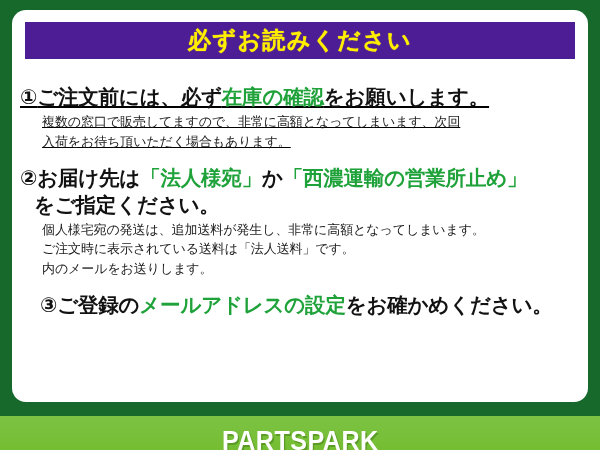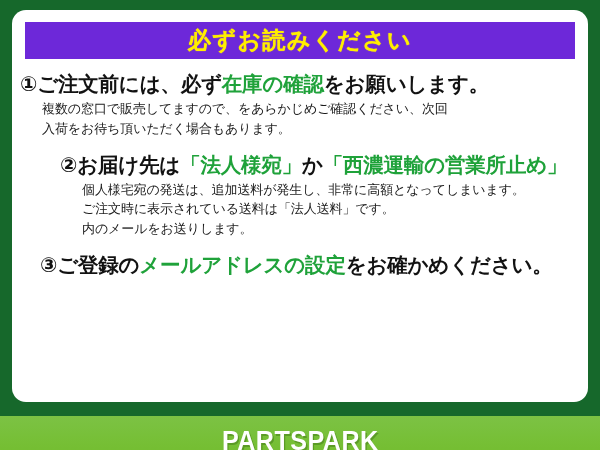--- a/index.html
+++ b/index.html
@@ -35,21 +35,21 @@
     overflow: hidden;
   }
 
   
   #title-banner {
     position: absolute;
     left: 13px;
     top: 12px;
     width: 550px;
     height: 37px;
-    background: #6d28d9;
+    background: #4c1d95;
     display: flex;
     align-items: center;
     justify-content: center;
   }
   #title-text {
     color: #ffee00;
     font-size: 23px;
     font-weight: bold;
     letter-spacing: 1.5px;
     line-height: 1;
@@ -88,22 +88,22 @@
     line-height: 1.52;
     margin-top: 2px;
     padding-left: 22px;
     letter-spacing: -0.1px;
     white-space: nowrap;
   }
   .section-body div {
     white-space: nowrap;
   }
 
-  #sec-1 { margin-top: 4px; }
-  #sec-2 { margin-top: 12px; margin-left: 40px; }
+  #sec-1 { margin-top: 17px; text-decoration: underline; }
+  #sec-2 { margin-top: 12px; }
   #sec-2 .heading-line2 { padding-left: 14px; }
   #sec-3 { margin-top: 12px; padding-left: 28px; }
 
   
   #footer-band {
     position: absolute;
     left: 0;
     top: 416px;
     width: 600px;
     height: 50px;
@@ -132,29 +132,30 @@
       <div id="title-text">必ずお読みください</div>
     </div>
 
     <div id="sections">
 
       <div class="section" id="sec-1">
         <div class="section-heading">
           <span class="num">①</span><span>ご注文前には、必ず</span><span class="hl">在庫の確認</span><span>をお願いします。</span>
         </div>
         <div class="section-body">
-          <div>複数の窓口で販売してますので、をあらかじめご確認ください、次回</div>
+          <div>複数の窓口で販売してますので、非常に高額となってしまいます、次回</div>
           <div>入荷をお待ち頂いただく場合もあります。</div>
         </div>
       </div>
 
       <div class="section" id="sec-2">
         <div class="section-heading">
           <span class="num">②</span><span>お届け先は</span><span class="hl">「法人様宛」</span><span>か</span><span class="hl">「西濃運輸の営業所止め」</span>
         </div>
+        <div class="section-heading heading-line2">をご指定ください。</div>
         <div class="section-body">
           <div>個人様宅宛の発送は、追加送料が発生し、非常に高額となってしまいます。</div>
           <div>ご注文時に表示されている送料は「法人送料」です。</div>
           <div>内のメールをお送りします。</div>
         </div>
       </div>
 
       <div class="section" id="sec-3">
         <div class="section-heading">
           <span class="num">③</span><span>ご登録の</span><span class="hl">メールアドレスの設定</span><span>をお確かめください。</span>

